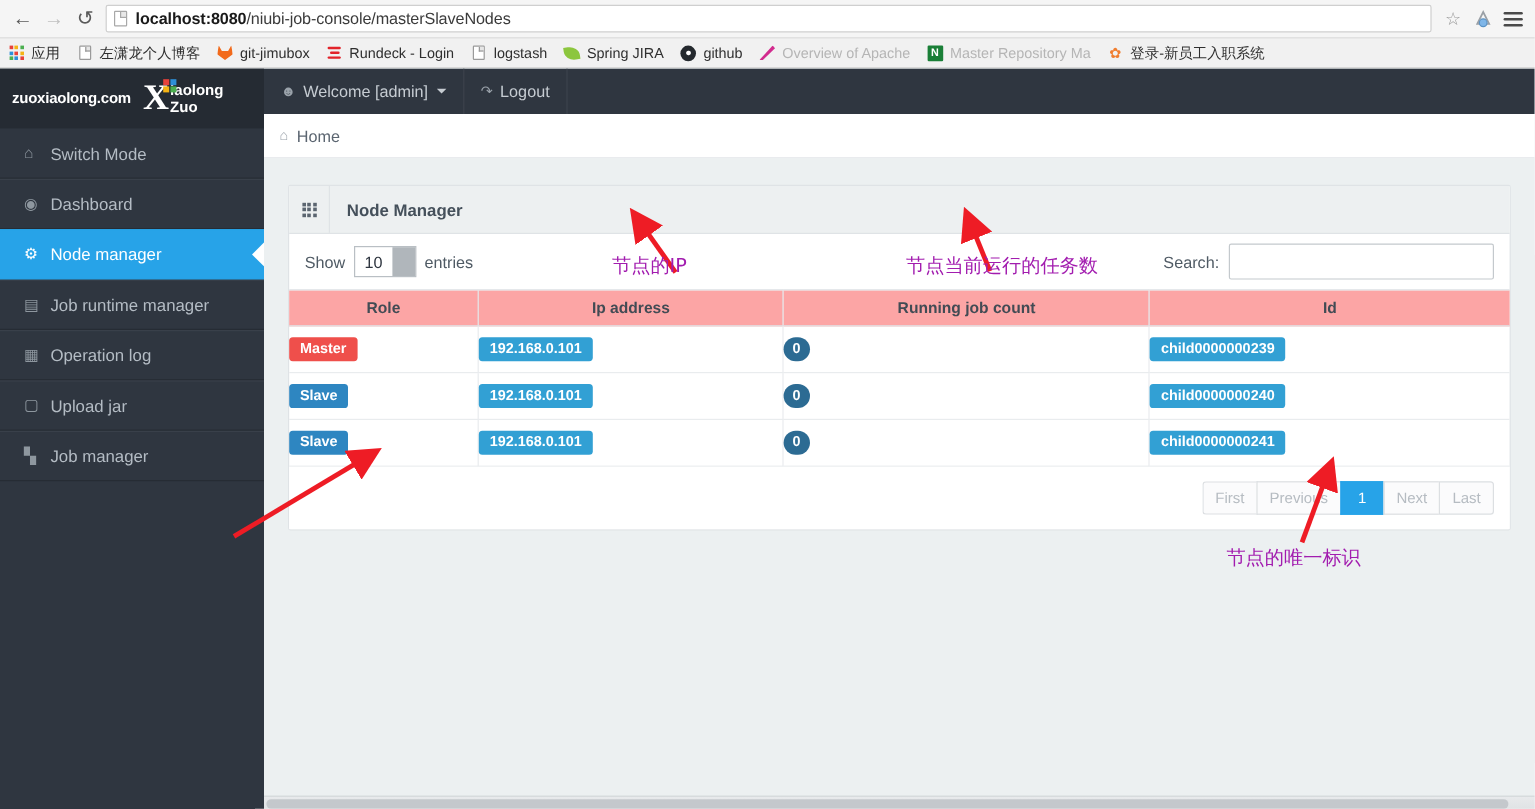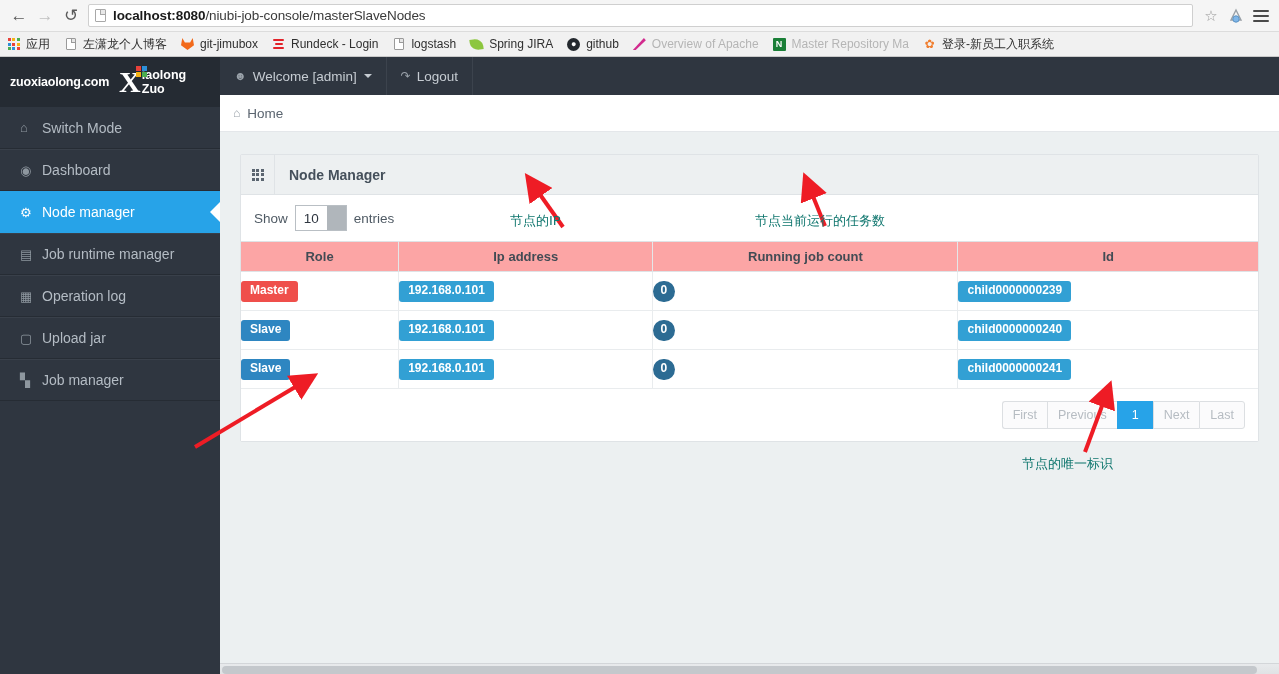--- a/index.html
+++ b/index.html
@@ -346,22 +346,22 @@
     font-size: 12.5px;
     cursor: pointer;
   }
   .pg:last-child { border-right: 1px solid #dcdfe2; border-radius: 0 3px 3px 0;}
   .pg:first-child { border-radius: 3px 0 0 3px;}
   .pg.active { background: #27a3e8; border-color:#27a3e8; color:#ffffff;}
 
   
   .annot {
     position: absolute;
-    color: #0f766e;
-    font-size: 13px;
+    color: #a21caf;
+    font-size: 16px;
     font-family: "DejaVu Sans", sans-serif;
     white-space: nowrap;
     pointer-events: none;
   }
   .annot-svg { position:absolute; left:0; top:0; width:1279px; height:618px; pointer-events:none; }
 
   
   .hscroll {
     position:absolute; left:220px; bottom:0; width:1059px; height:12px;
     background: linear-gradient(#e8eaec,#dfe2e4);
@@ -566,20 +566,24 @@
 
       <div class="table-tools">
         <div class="len-wrap">
           <span>Show</span>
           <span class="len-select">
             <span class="lv">10</span>
             <span class="lb"></span>
           </span>
           <span>entries</span>
         </div>
+        <div class="search-wrap">
+          <span>Search:</span>
+          <input class="search-input" type="text" placeholder="" style="">
+        </div>
       </div>
 
       <table class="dt">
         <colgroup>
           <col style="width:15.5%">
             <col style="width:25%">
             <col style="width:30%">
             <col style="width:29.5%">
         </colgroup>
         <thead>

